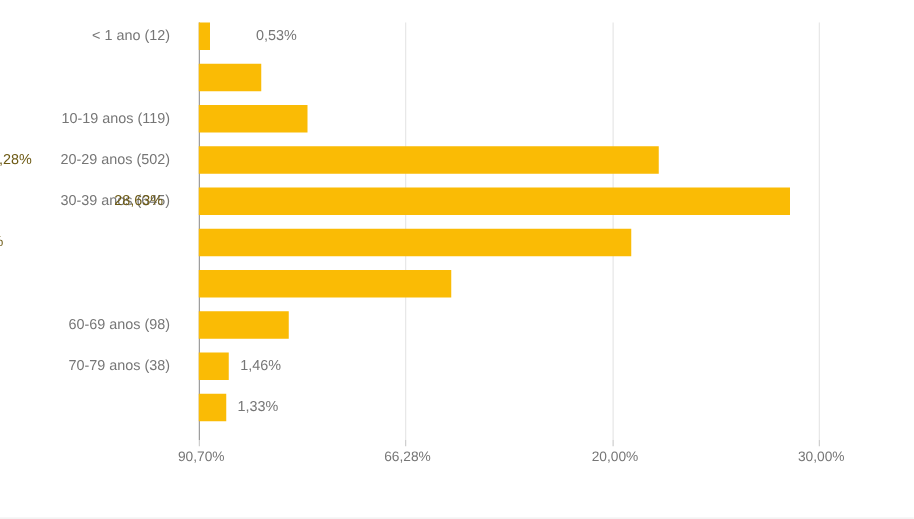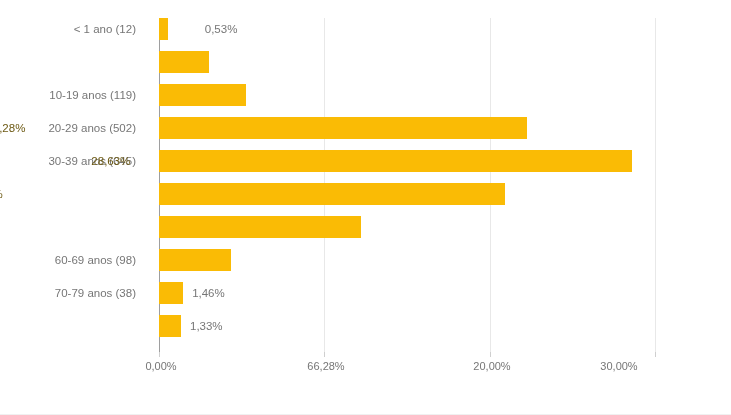--- a/index.html
+++ b/index.html
@@ -192,19 +192,19 @@
     </div>
 
   </div>
 
   <div>
     <div class="tick-mark" style="left:159px"></div>
     <div class="tick-mark" style="left:324px"></div>
     <div class="tick-mark" style="left:490px"></div>
     <div class="tick-mark" style="left:655px"></div>
 
-    <div class="tick-label" style="left:161px">0,00%</div>
+    <div class="tick-label" style="left:161px">90,70%</div>
     <div class="tick-label" style="left:326px">66,28%</div>
     <div class="tick-label" style="left:492px">20,00%</div>
-    <div class="tick-label" style="left:619px">30,00%</div>
+    <div class="tick-label" style="left:657px">30,00%</div>
   </div>
 
 </div>
 
 </body></html>

